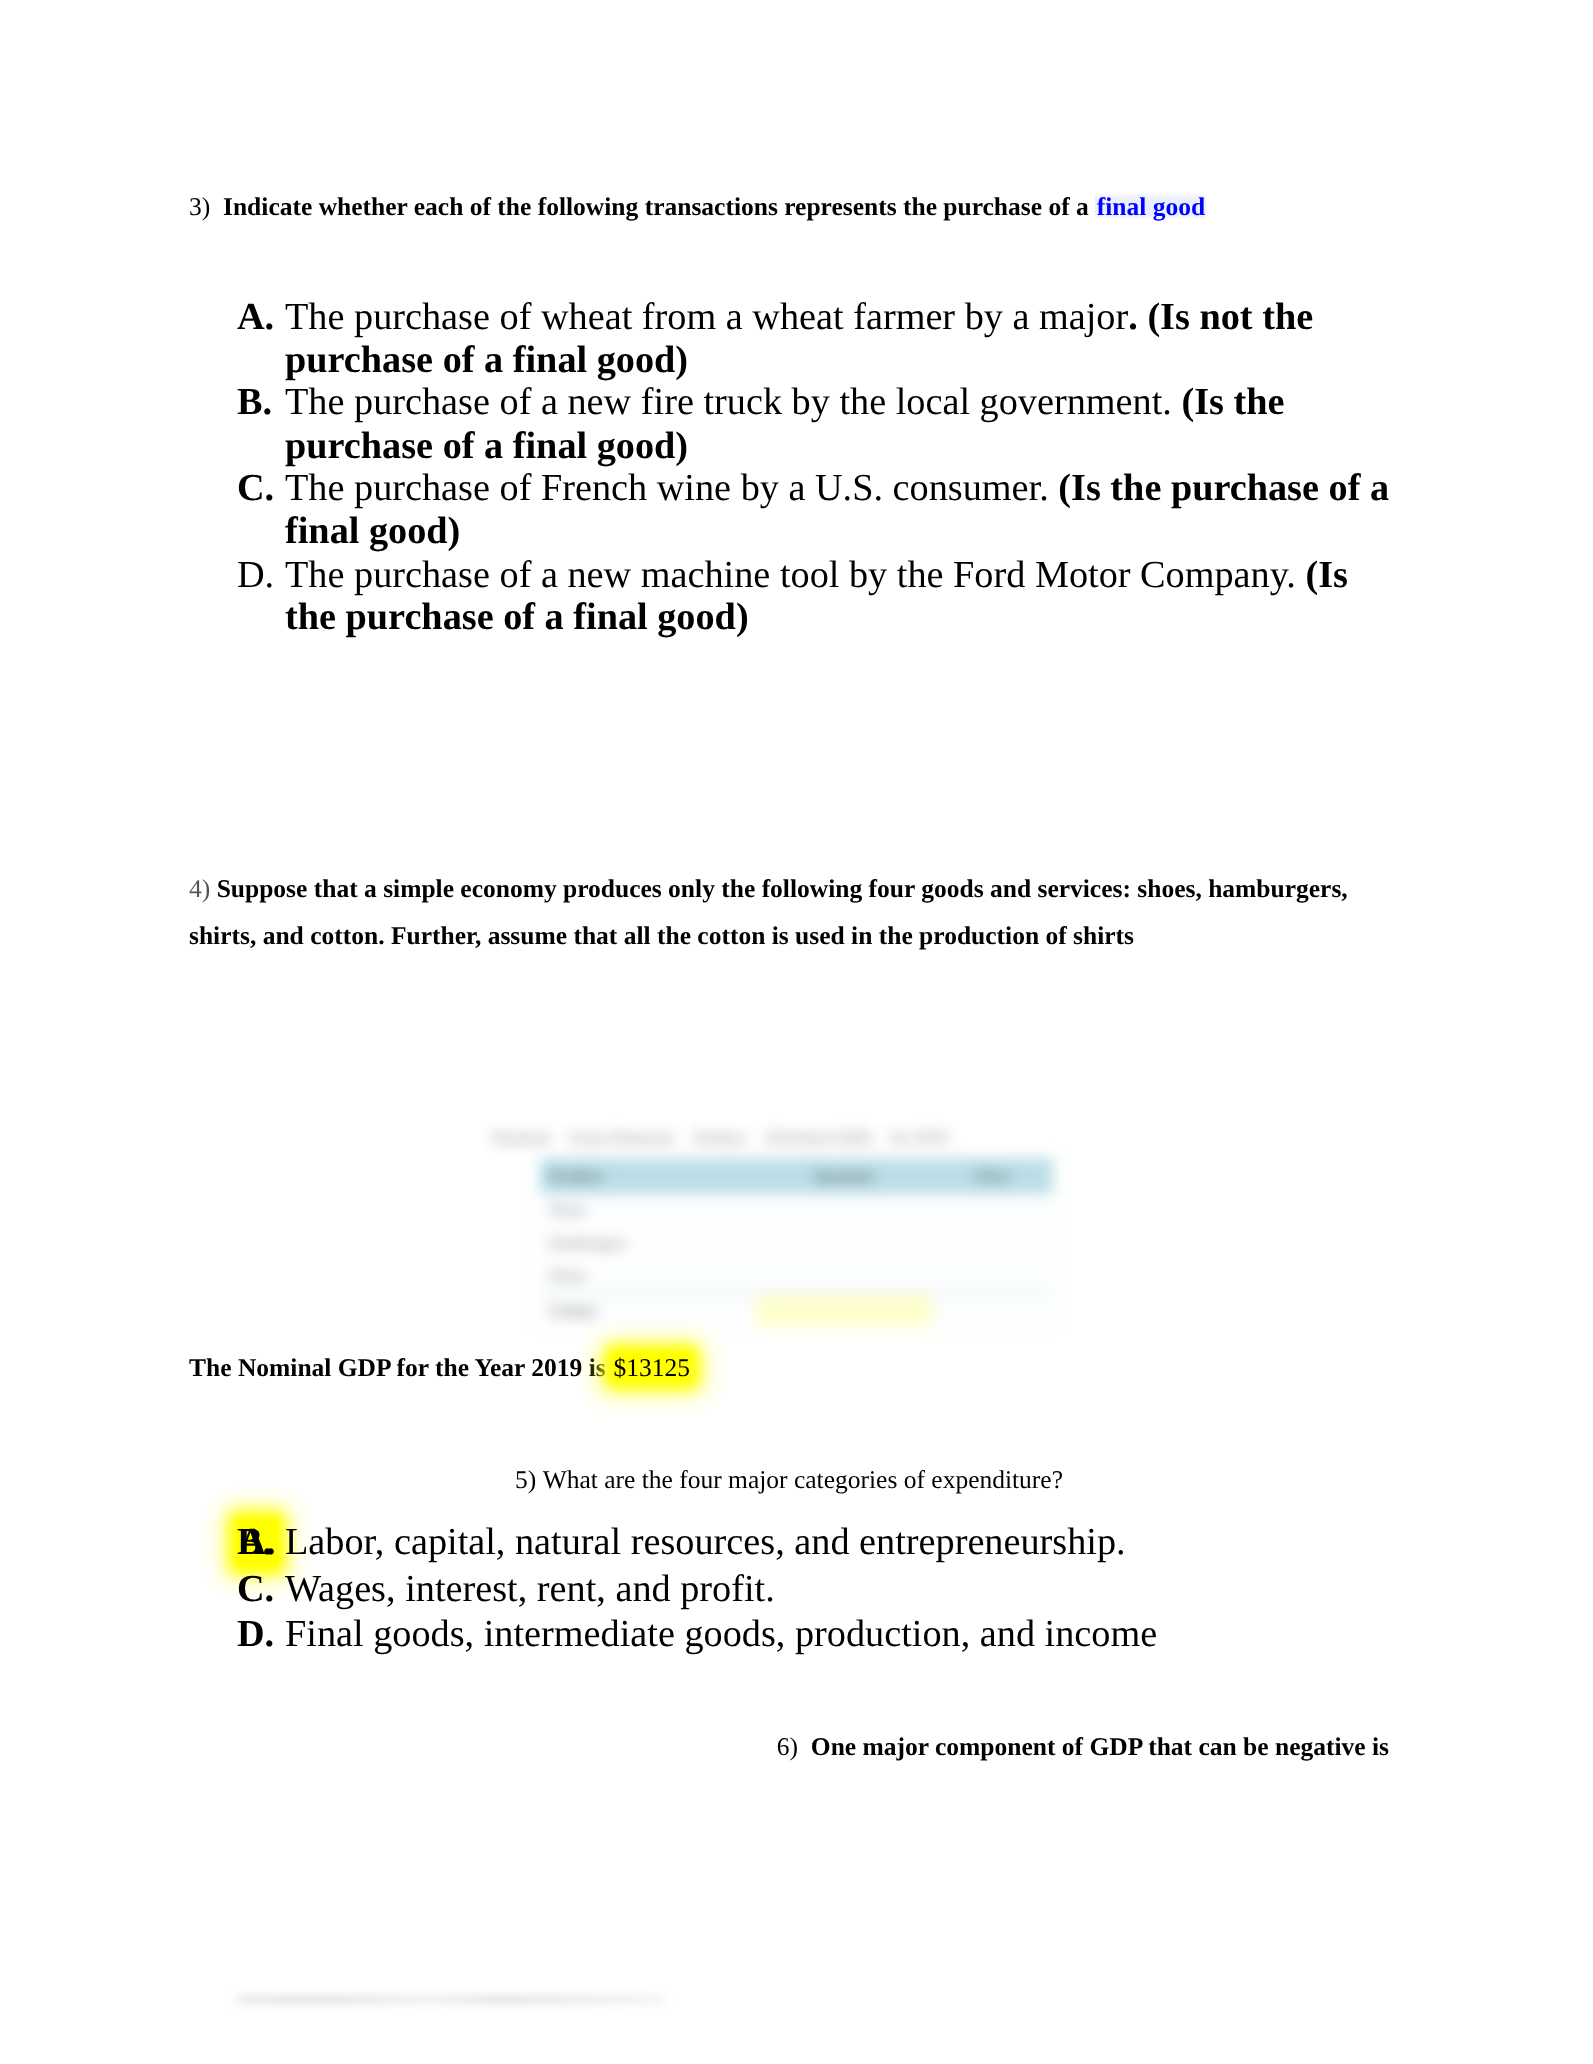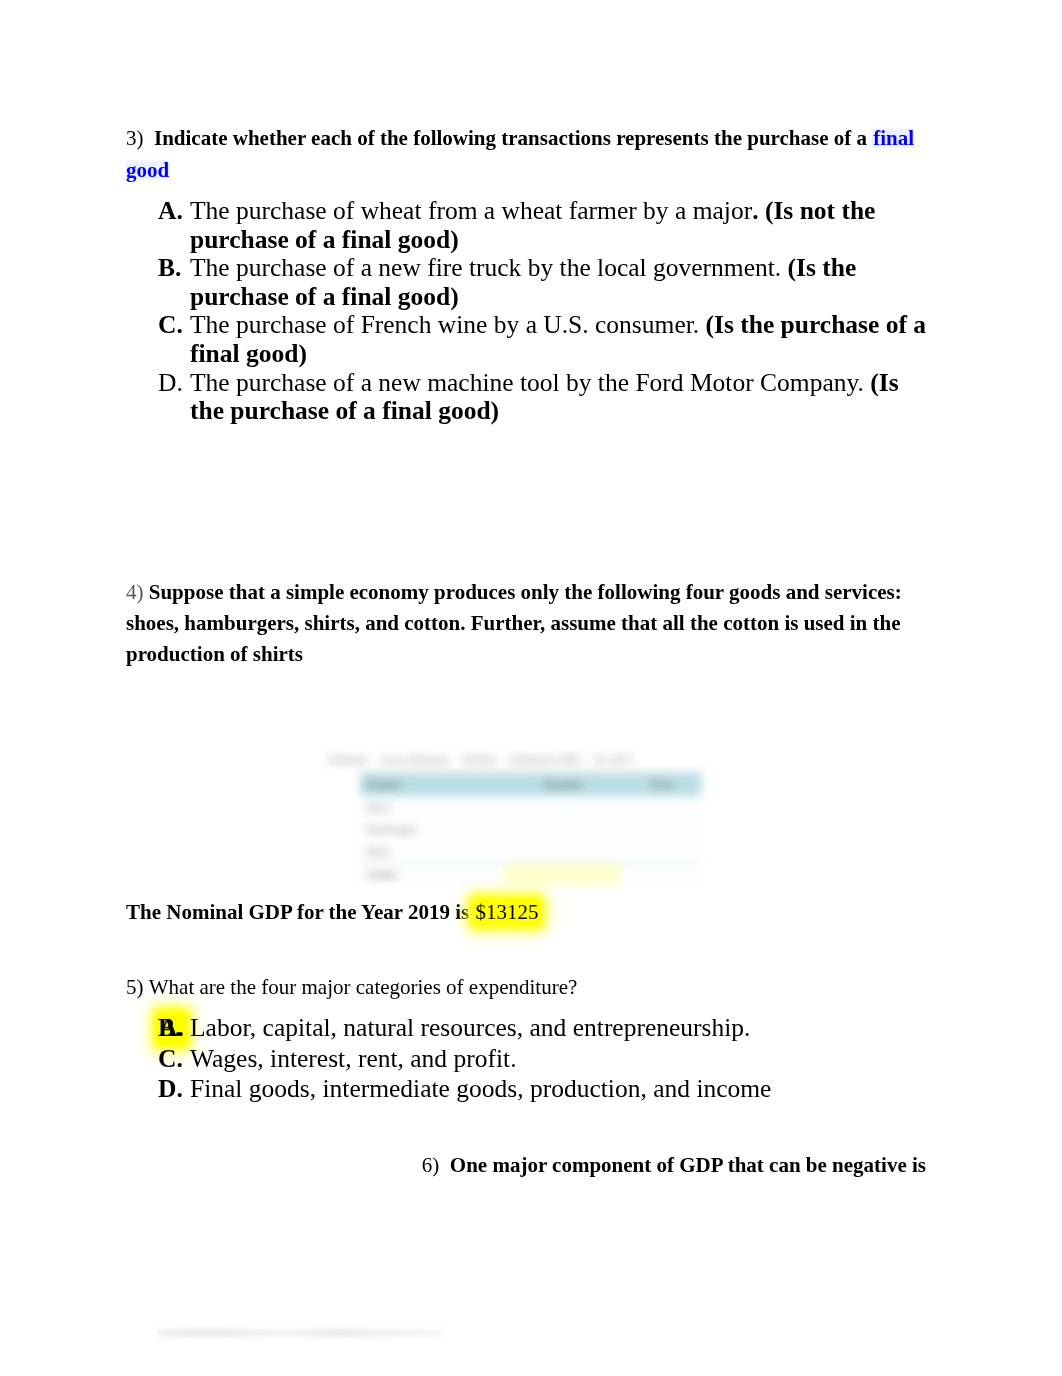--- a/index.html
+++ b/index.html
@@ -20,21 +20,21 @@
     position: absolute;
     left: 0; top: 0;
     width: 1062px;
     height: 1376px;
     background: #ffffff;
   }
 
   
   .block {
     position: absolute;
-    font-size: 21px;
+    font-size: 17px;
     line-height: 32px;
   }
 
   .b { font-weight: bold; }
   .r { font-weight: normal; }
   .i { }
 
   .blue {
     color: #0000ff;
     font-weight: bold;
@@ -232,21 +232,21 @@
           </tr>
         </tbody>
       </table>
     </div>
   </div>
 
   <div class="block" style="left:126px; top:896px; width:800px;">
     <span class="b">The Nominal GDP for the Year 2019 is </span><span class="r hl">$13125</span>
   </div>
 
-  <div class="block" style="left:126px; top:971px; width:800px;">
+  <div class="block" style="left:126px; top:971px; width:800px;text-align:center;">
     <span class="r">5)</span><span class="r">&nbsp;</span><span class="r">What are the four major categories of expenditure?</span>
   </div>
 
   <ul class="qlist" style="left:158px; top:1013px; width:760px; line-height:30.5px;">
     <li>
       <span class="marker b hl">A.</span>
     </li>
     <li>
       <span class="marker b">B.</span>
       <span class="r">Labor, capital, natural resources, and entrepreneurship.</span>

